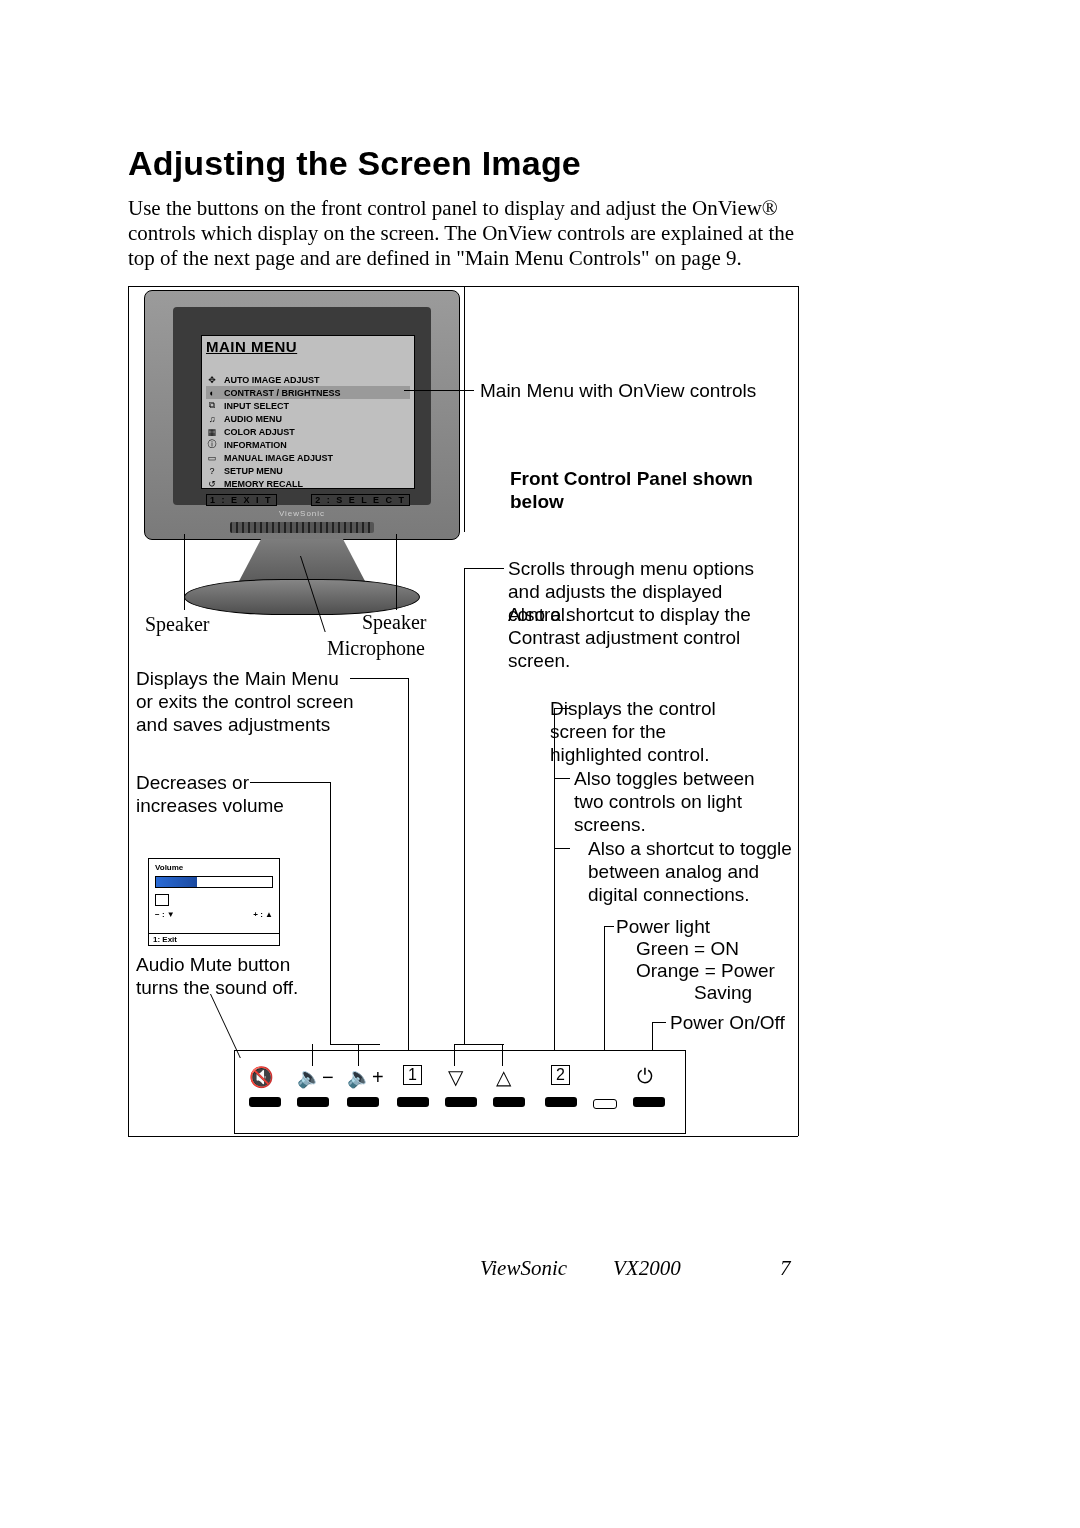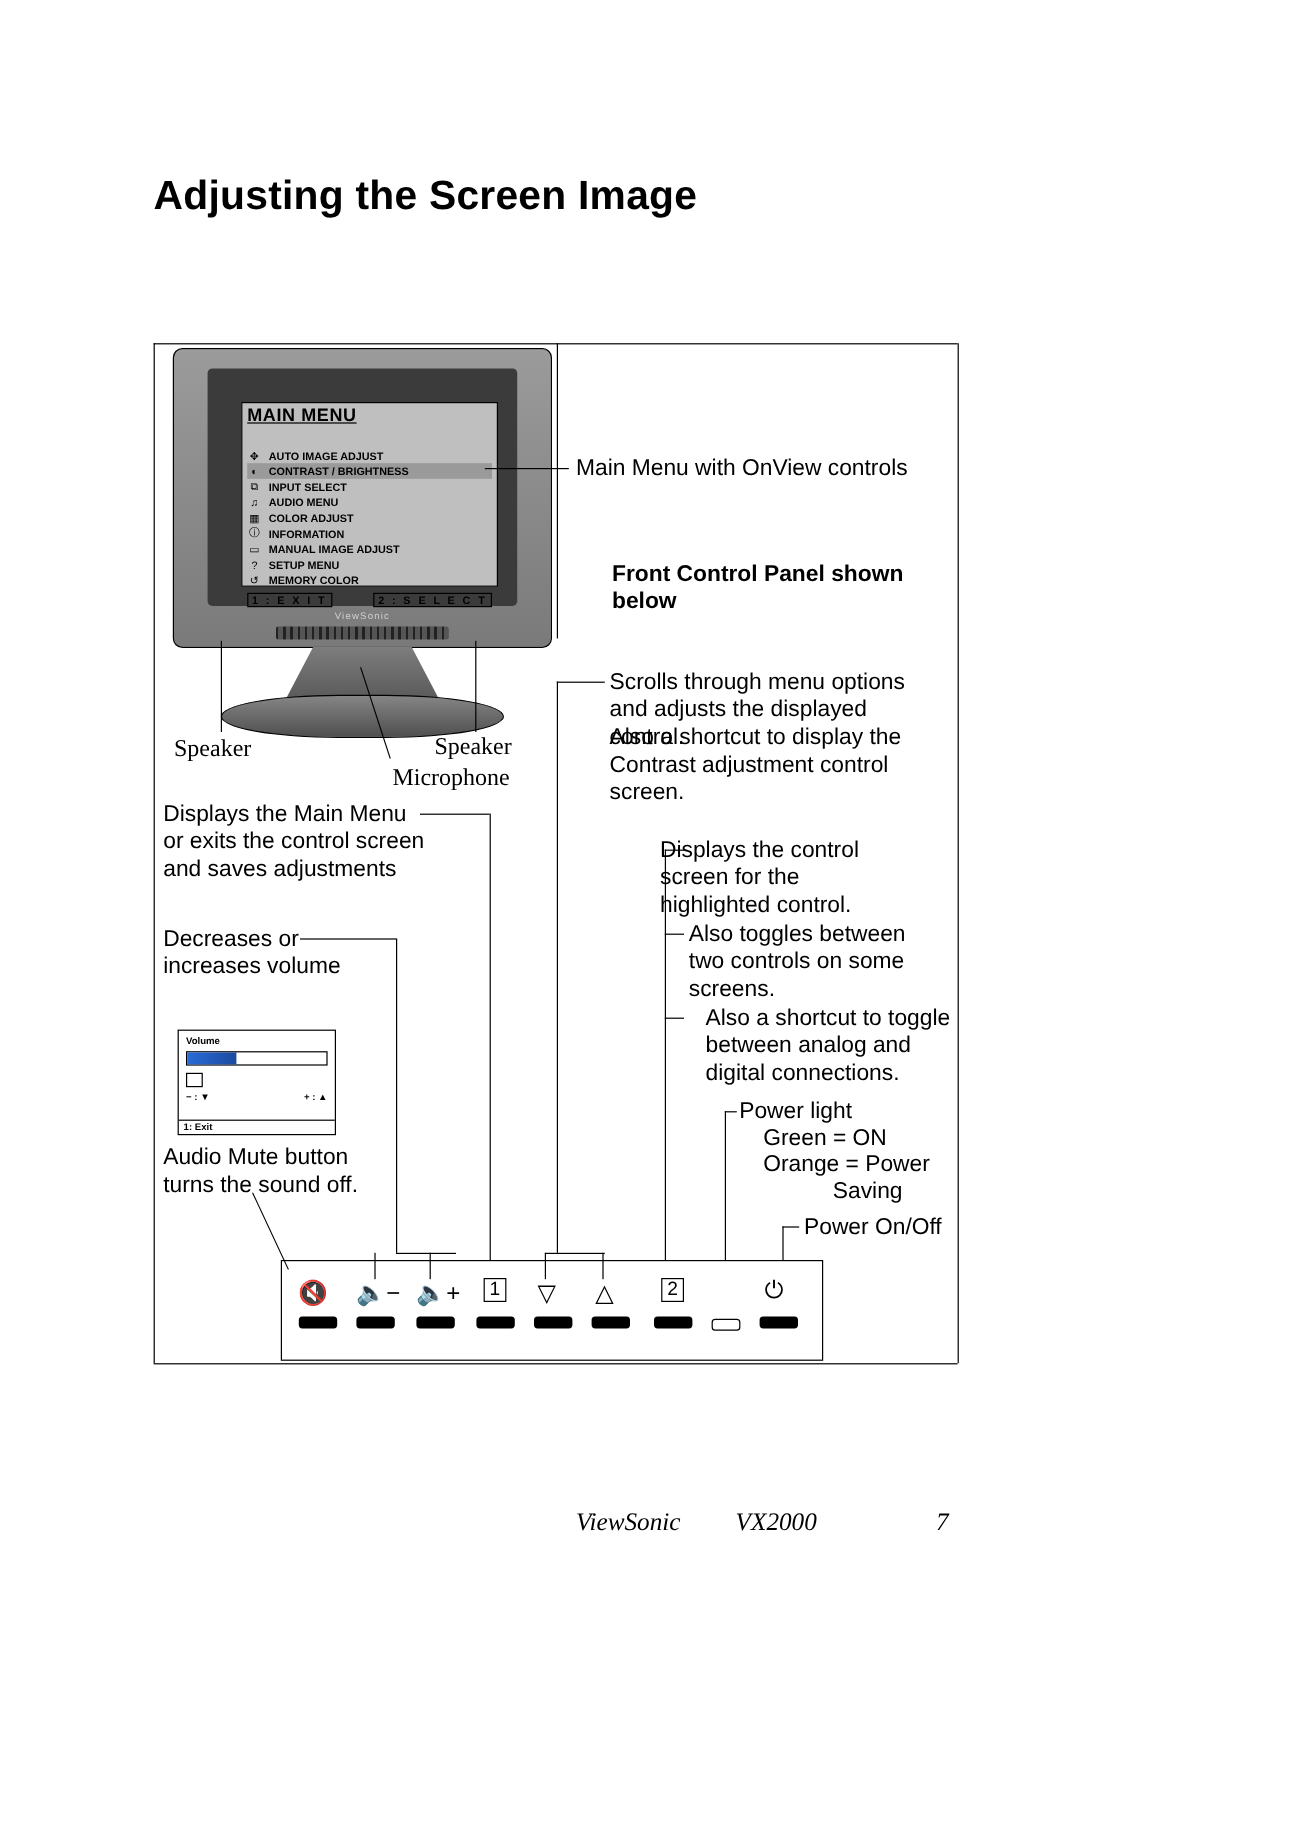--- a/index.html
+++ b/index.html
@@ -165,20 +165,21 @@
   .hline { height: 1px; }
   .vline { width: 1px; }
 
 </style>
 </head>
 <body>
 
 <div class="page">
 
   <div class="title">Adjusting the Screen Image</div>
+  <div class="intro">Use the buttons on the front control panel to display and adjust the OnView® controls which display on the screen. The OnView controls are explained at the top of the next page and are defined in "Main Menu Controls" on page 9.</div>
 
   <div class="line hline" style="left:128px; top:286px; width:670px;"></div>
   <div class="line hline" style="left:128px; top:1136px; width:670px;"></div>
   <div class="line vline" style="left:128px; top:286px; height:850px;"></div>
   <div class="line vline" style="left:798px; top:286px; height:850px;"></div>
 
   <div class="line vline" style="left:464px; top:286px; height:246px;"></div>
 
   <div class="monitor-wrap">
     <div class="monitor-body">
@@ -212,21 +213,21 @@
         <div class="menu-row">
             <span class="ic">▭</span>
             <span>MANUAL IMAGE ADJUST</span>
           </div>
         <div class="menu-row">
             <span class="ic">?</span>
             <span>SETUP MENU</span>
           </div>
         <div class="menu-row">
             <span class="ic">↺</span>
-            <span>MEMORY COLOR</span>
+            <span>MEMORY RECALL</span>
           </div>
         <div class="menu-foot">
           <span>1 : E X I T</span>
           <span>2 : S E L E C T</span>
         </div>
       </div>
       <div class="brand">ViewSonic</div>
       <div class="speaker-bar"></div>
     </div>
     <div class="neck"></div>
@@ -261,21 +262,21 @@
 
   <div class="label" style="left:136px; top:954px; width:200px;">Audio Mute button turns the sound off.</div>
   <div class="label" style="left:508px; top:604px; width:280px;">Also a shortcut to display the Contrast adjustment control screen.</div>
   <div class="line hline" style="left:464px; top:568px; width:40px;"></div>
   <div class="line vline" style="left:464px; top:568px; height:476px;"></div>
   <div class="line hline" style="left:454px; top:1044px; width:50px;"></div>
   <div class="line vline" style="left:454px; top:1044px; height:22px;"></div>
   <div class="line vline" style="left:502px; top:1044px; height:22px;"></div>
 
   <div class="label" style="left:550px; top:698px; width:210px;">Displays the control screen for the highlighted control.</div>
-  <div class="label" style="left:574px; top:768px; width:210px;">Also toggles between two controls on some screens.</div>
+  <div class="label" style="left:574px; top:768px; width:210px;">Also toggles between two controls on light screens.</div>
   <div class="label" style="left:588px; top:838px; width:210px;">Also a shortcut to toggle between analog and digital connections.</div>
   <div class="line hline" style="left:554px; top:708px; width:16px;"></div>
   <div class="line hline" style="left:554px; top:778px; width:16px;"></div>
   <div class="line hline" style="left:554px; top:848px; width:16px;"></div>
   <div class="line vline" style="left:554px; top:708px; height:342px;"></div>
 
   <div class="label" style="left:616px; top:916px;">Power light</div>
   <div class="label" style="left:636px; top:938px;">Green = ON</div>
   <div class="label" style="left:636px; top:960px;">Orange = Power</div>
   <div class="label" style="left:694px; top:982px;">Saving</div>

